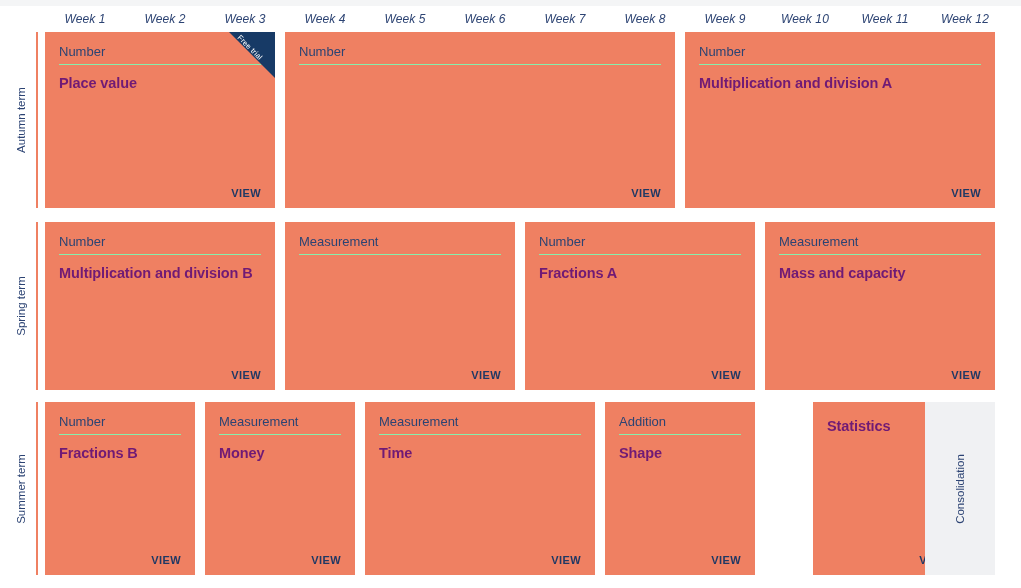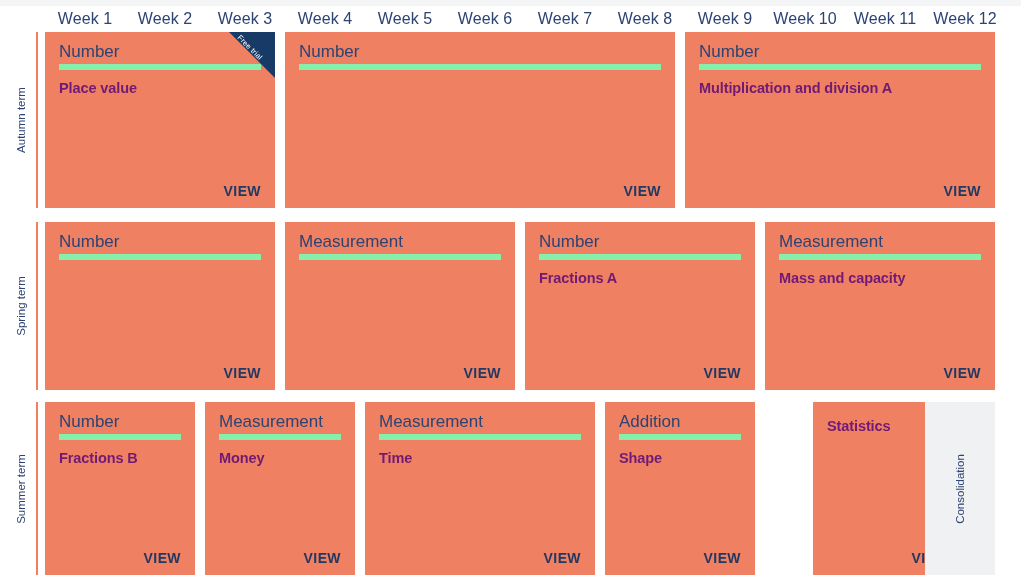--- a/index.html
+++ b/index.html
@@ -33,24 +33,25 @@
     position: absolute;
     left: 45px; top: 6px;
     width: 960px; height: 26px;
     display: flex;
   }
   .week-cell {
     flex: 1 1 0;
     display: flex;
     align-items: center;
     justify-content: center;
-    font-size: 16px;
+    font-size: 12px;
     color: #2c4373;
     letter-spacing: .1px;
     white-space: nowrap;
+    font-style: italic;
   }
 
   
   .term-rail {
     position: absolute;
     left: 0;
     width: 45px;
   }
   .term-rail .term-label {
     position: absolute;
@@ -87,40 +88,40 @@
   
   .card {
     position: absolute;
     top: 0;
     height: 100%;
     background: #ef8062;
     padding: 13px 14px 10px 14px;
     overflow: hidden;
   }
   .card-cat {
-    font-size: 17px;
+    font-size: 13px;
     color: #2c4373;
     line-height: 14px;
     padding-bottom: 5px;
-    border-bottom: 6px solid #86efac;
+    border-bottom: 1px solid #86efac;
     margin-bottom: 9px;
   }
   .card-title {
     font-size: 14.5px;
     font-weight: bold;
     color: #701a75;
     line-height: 19px;
     letter-spacing: -.1px;
   }
   .card.no-cat .card-title { margin-top: 2px; }
   .card-view {
     position: absolute;
     right: 14px;
     bottom: 9px;
-    font-size: 14px;
+    font-size: 11px;
     font-weight: bold;
     color: #203864;
     letter-spacing: .4px;
   }
 
   
   .ribbon {
     position: absolute;
     top: 0;
     right: 0;
@@ -217,20 +218,21 @@
       </div>
       <div class="term-rail" style="top: 222px; height: 168px;">
         <div class="term-label">
           <span>Spring term</span>
         </div>
         <div class="rail-bar"></div>
       </div>
       <div class="term-row" style="top: 222px; height: 168px;">
         <div class="card" style="left: 0px; width: 230px;">
           <div class="card-cat">Number</div>
+          <div class="card-title">Multiplication and division B</div>
           <div class="card-view">VIEW</div>
         </div>
         <div class="card" style="left: 240px; width: 230px;">
           <div class="card-cat">Measurement</div>
           <div class="card-view">VIEW</div>
         </div>
         <div class="card" style="left: 480px; width: 230px;">
           <div class="card-cat">Number</div>
           <div class="card-title">Fractions A</div>
           <div class="card-view">VIEW</div>

